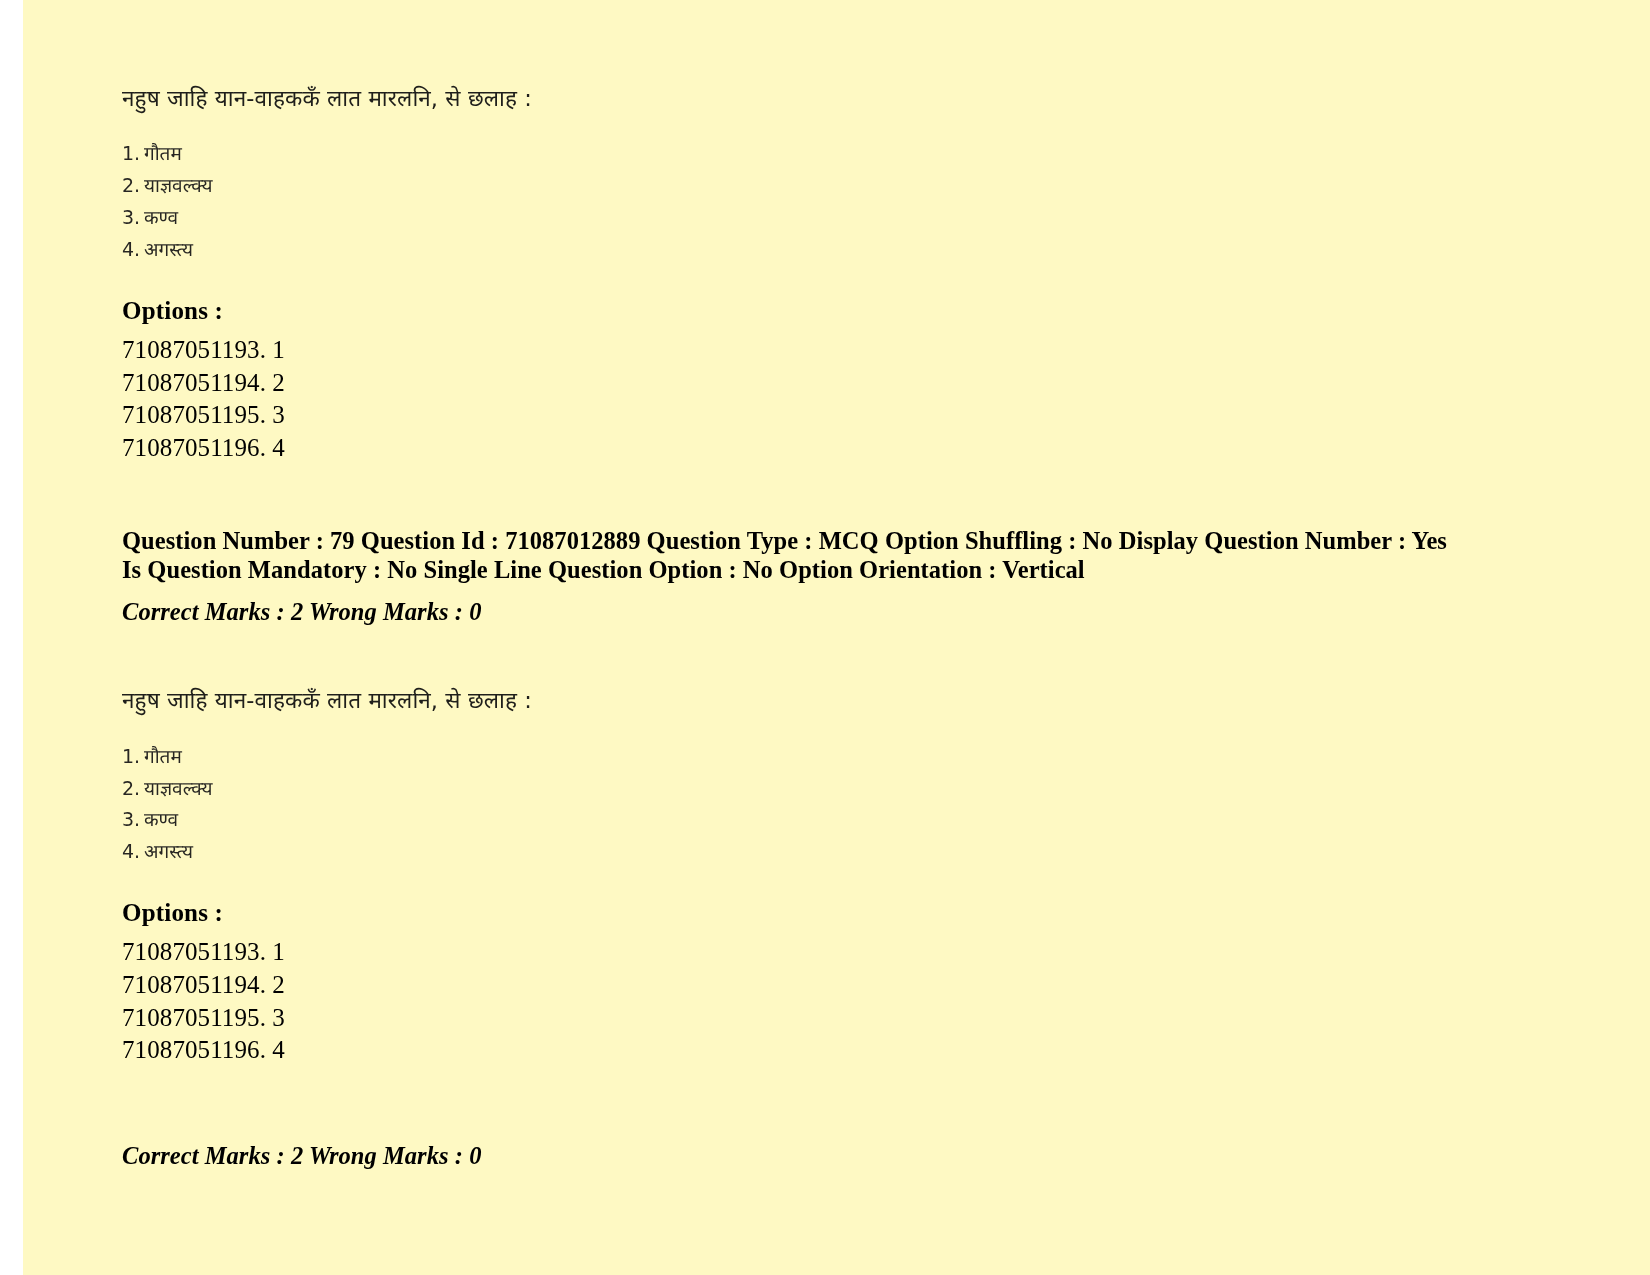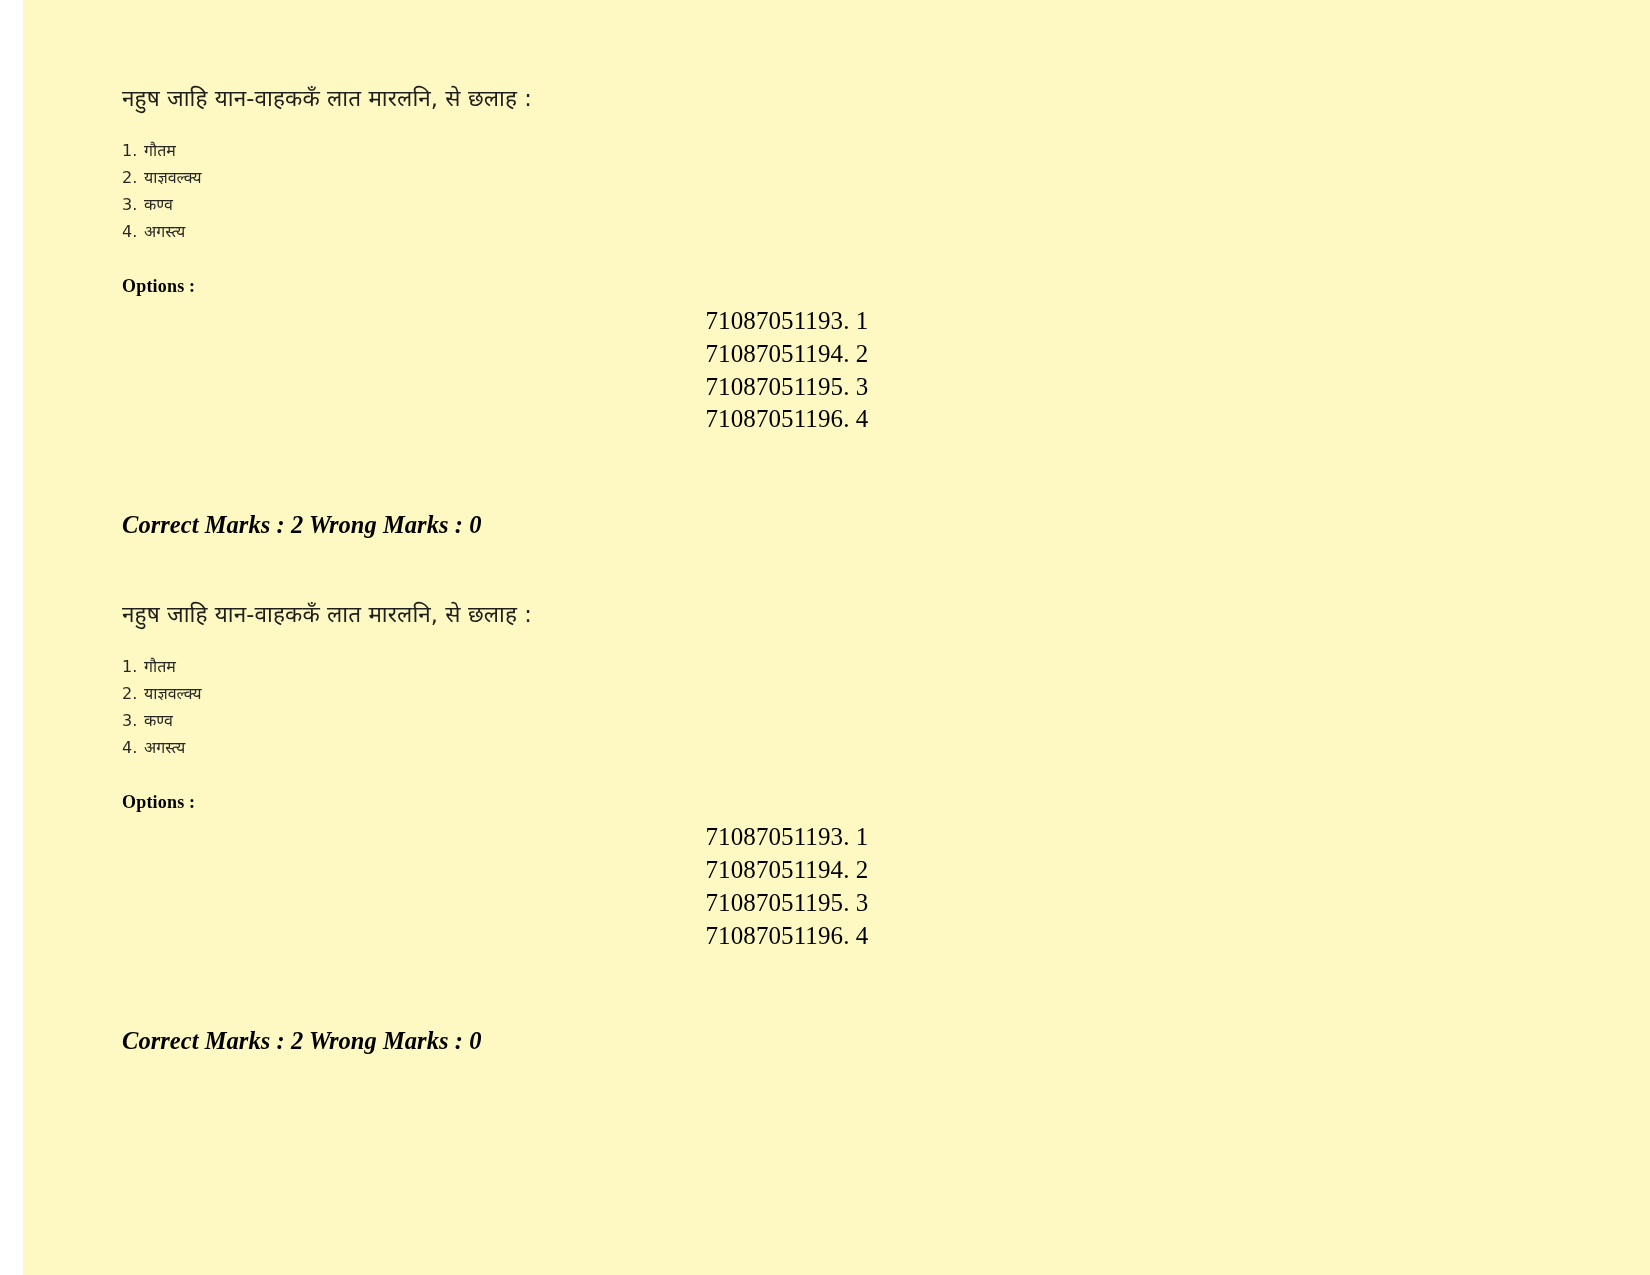--- a/index.html
+++ b/index.html
@@ -37,51 +37,50 @@
     filter: blur(0.22px) contrast(1.12);
     opacity: 0.93;
   }
 
   
   .q-choices {
     margin-top: 26px;
   }
   .q-choice {
     font-family: "DejaVu Sans", "Liberation Sans", sans-serif;
-    font-size: 16px;
+    font-size: 19px;
     line-height: 1.68;
     color: #1f1f1f;
     white-space: nowrap;
     filter: blur(0.25px) contrast(1.1);
     opacity: 0.92;
   }
   .q-choice .num {
     display: inline-block;
     min-width: 22px;
   }
 
   
   .options-head {
     font-weight: bold;
-    font-size: 18px;
+    font-size: 25px;
     line-height: 1.2;
     margin-top: 30px;
     letter-spacing: 0.2px;
   }
 
   
   .option-rows {
     margin-top: 8px;
   }
   .option-row {
     font-size: 25px;
     line-height: 1.31;
     letter-spacing: 0.1px;
     white-space: nowrap;
-    text-align: center;
   }
 
   
   .meta-block {
     font-weight: bold;
     font-size: 24.5px;
     line-height: 1.18;
     letter-spacing: 0.05px;
   }
   .meta-line {
@@ -126,20 +125,21 @@
       <div class="option-rows">
         <div class="option-row">71087051193. 1</div>
         <div class="option-row">71087051194. 2</div>
         <div class="option-row">71087051195. 3</div>
         <div class="option-row">71087051196. 4</div>
       </div>
 
       <div class="gap-after-options"></div>
 
       <div class="meta-block">
+        <div class="meta-line">Question Number : 79 Question Id : 71087012889 Question Type : MCQ Option Shuffling : No Display Question Number : Yes Is Question Mandatory : No Single Line Question Option : No Option Orientation : Vertical</div>
         <div class="meta-line marks">Correct Marks : 2 Wrong Marks : 0</div>
       </div>
     </div>
 
     <div class="gap-between-blocks"></div>
 
     <div>
       <div class="q-stem">नहुष जाहि यान-वाहककॅं लात मारलनि, से छलाह :</div>
 
       <div class="q-choices">

